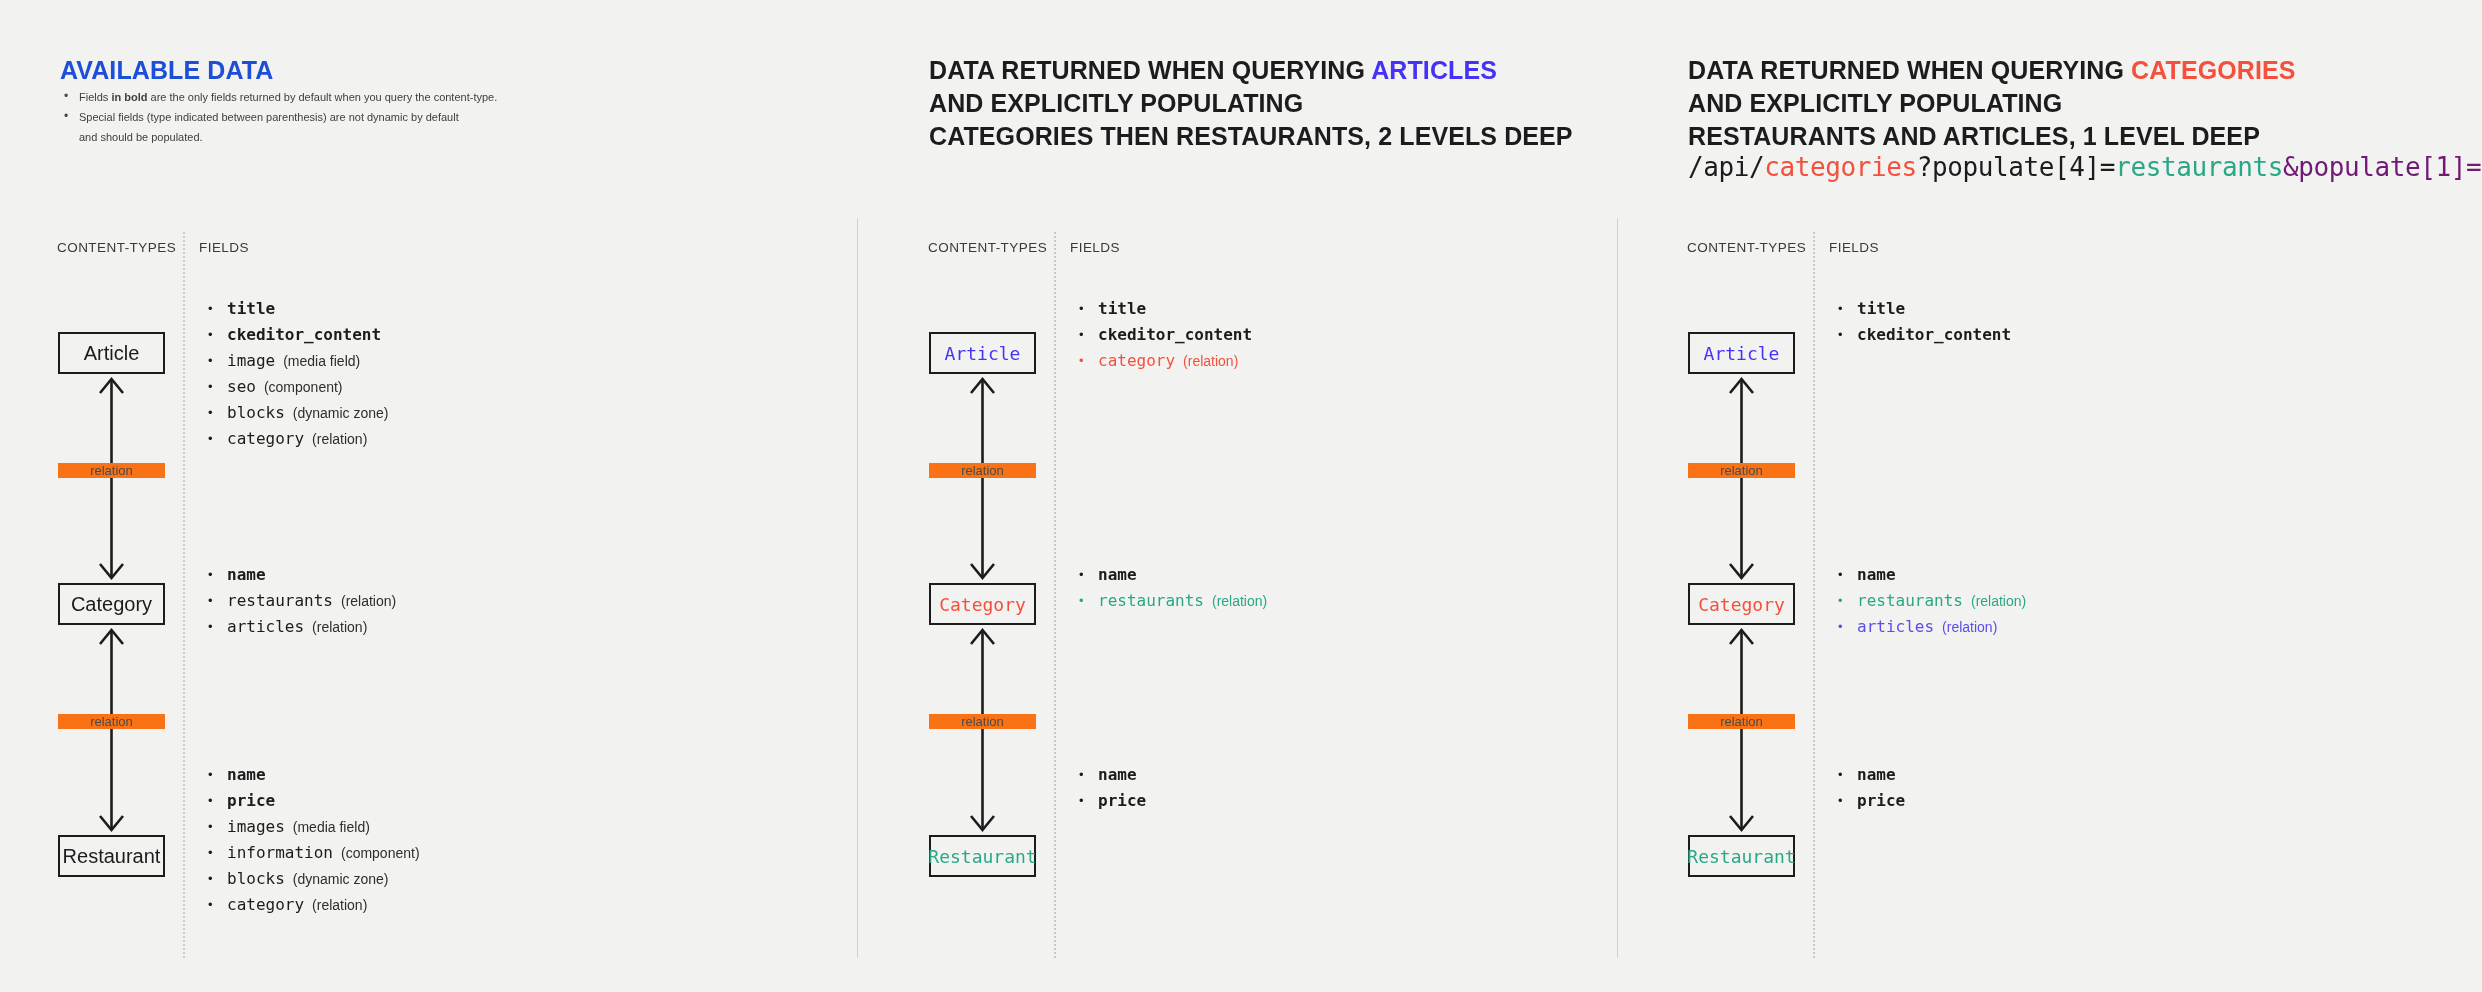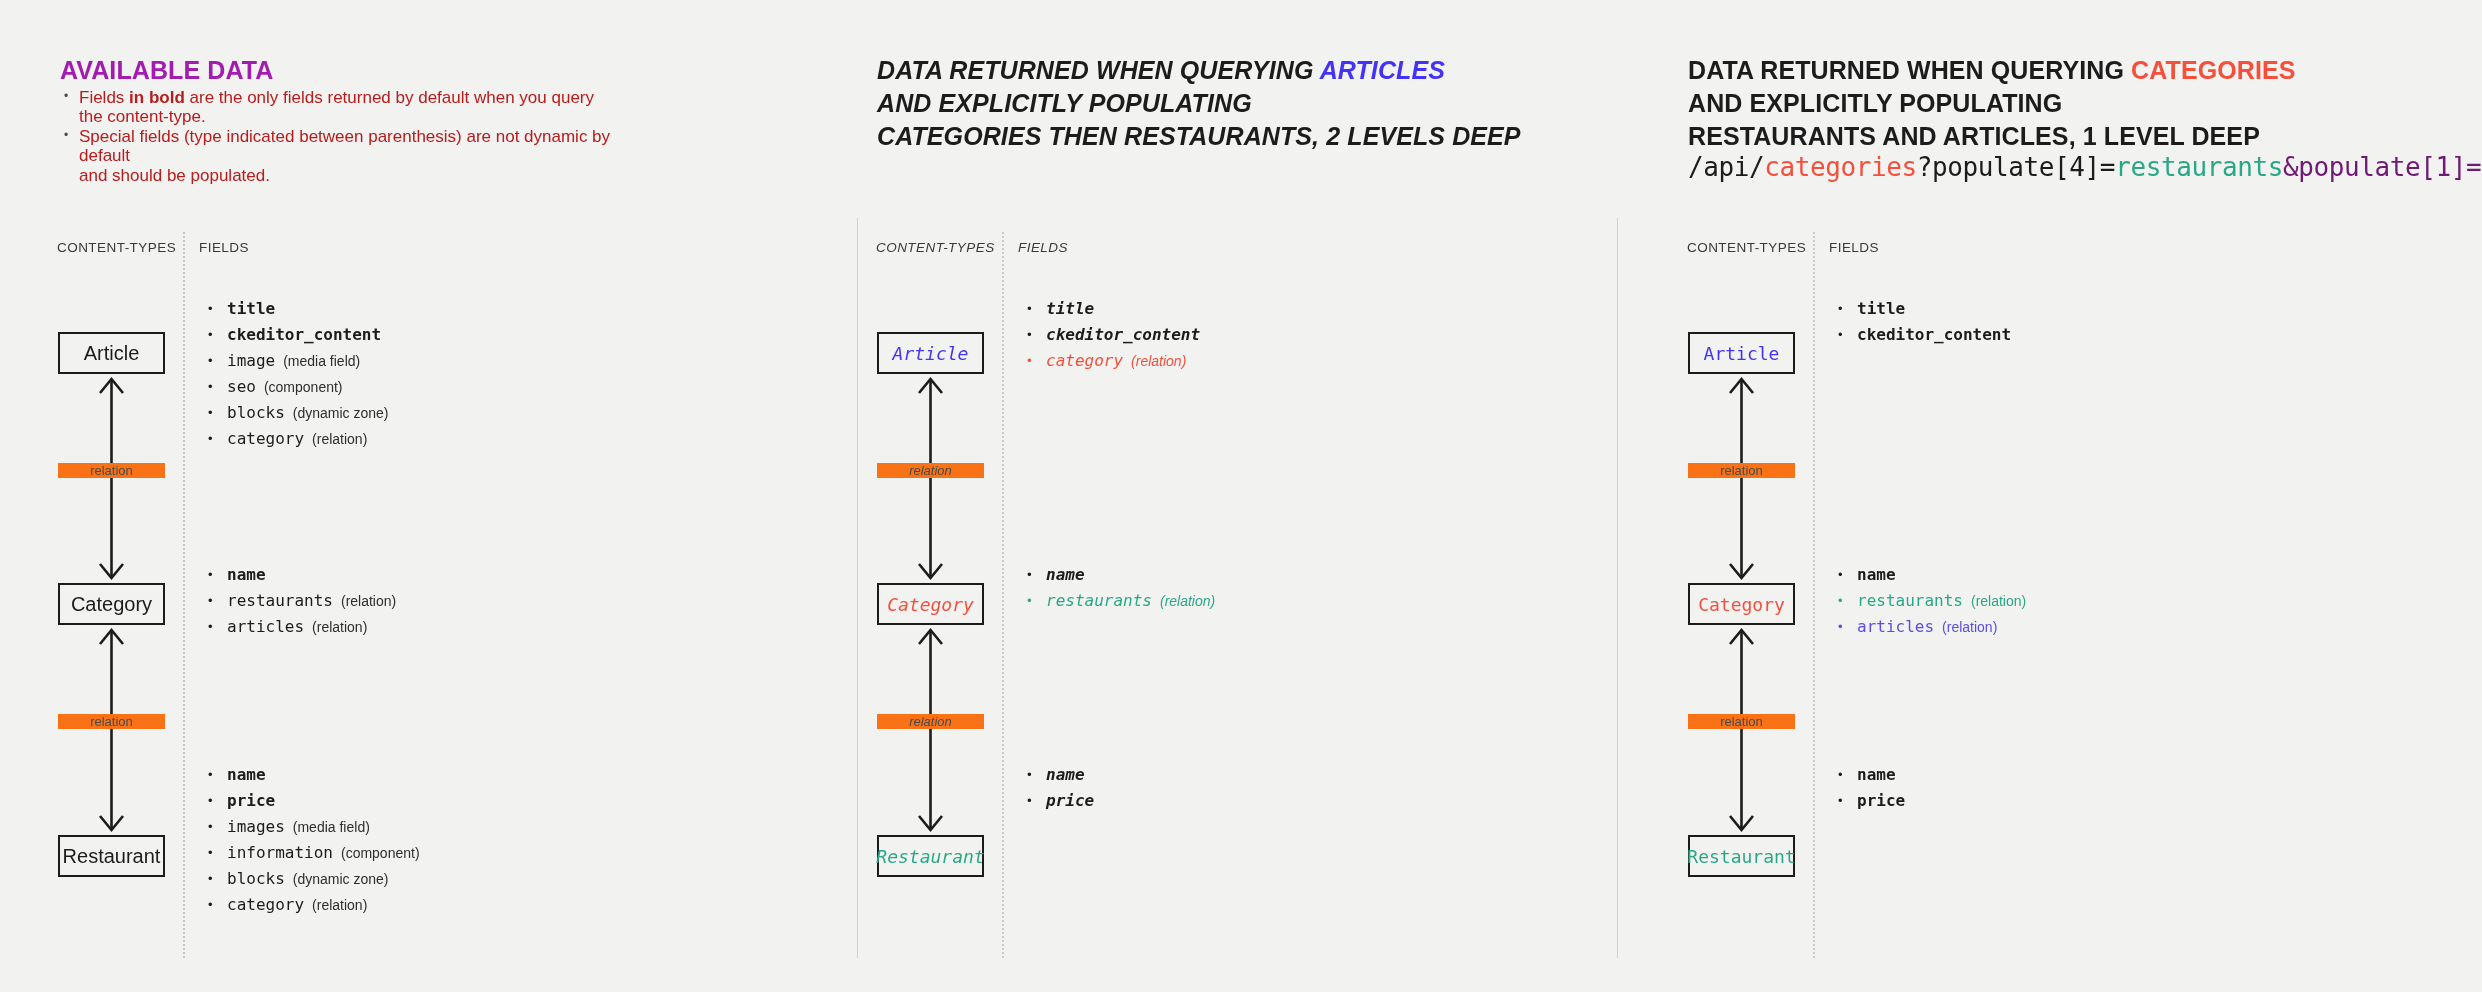--- a/index.html
+++ b/index.html
@@ -9,21 +9,21 @@
     background:#f2f2f1;
     font-family:"Liberation Sans", sans-serif;
     color:#1c1c1c;
     overflow:hidden;
   }
   .board{position:relative;width:2482px;height:992px;}
 
   
   .panel{position:absolute;top:0;height:992px;}
   #panel-0{left:0;width:858px;}
-  #panel-1{left:806px;width:760px;font-style:italic;}
+  #panel-1{left:858px;width:760px;}
   #panel-2{left:1618px;width:864px;}
 
   .panel-divider{
     position:absolute;top:218px;height:740px;width:1px;
     background:#cfcfcd;
   }
   #divider-1{left:857px;}
   #divider-2{left:1617px;}
 
   
@@ -35,21 +35,21 @@
     line-height:33px;
     white-space:nowrap;
   }
   #panel-0 .heading{left:60px;top:37px;}
   #panel-1 .heading{left:71px;top:37px;}
   #panel-2 .heading{left:70px;top:37px;}
 
   
   .notes{
     position:absolute;left:62px;top:88px;
-    font-size:17px;line-height:19px;color:#b91c1c;
+    font-size:11px;line-height:19px;color:#404040;
     width:560px;
   }
   .notes .note{
     position:relative;padding-left:17px;margin-bottom:1px;
   }
   .notes .note::before{
     content:"\2022";position:absolute;left:2px;top:-1px;
     font-size:12px;color:#4a4a4a;
   }
   .notes b{font-weight:bold;}
@@ -171,21 +171,21 @@
 </head>
 <body>
 
 <div class="board">
 
   <div class="panel-divider" id="divider-1"></div>
   <div class="panel-divider" id="divider-2"></div>
 
   <section class="panel" id="panel-0">
     <h1 class="heading">
-        <div><span style="color: #a21caf;">AVAILABLE DATA</span></div>
+        <div><span style="color: #1d4ed8;">AVAILABLE DATA</span></div>
       </h1>
     <div class="notes">
         <div class="note"><span>Fields </span><b>in bold</b><span> are the only fields returned by default when you query the content-type.</span></div>
         <div class="note"><span>Special fields (type indicated between parenthesis) are not dynamic by default</span></div>
         <div class="" style="padding-left: 17px; position: relative;"><span>and should be populated.</span></div>
       </div>
     <div class="dotted-rule"></div>
     <div class="col-caption cap-ct">CONTENT-TYPES</div>
     <div class="col-caption cap-fields">FIELDS</div>
 

